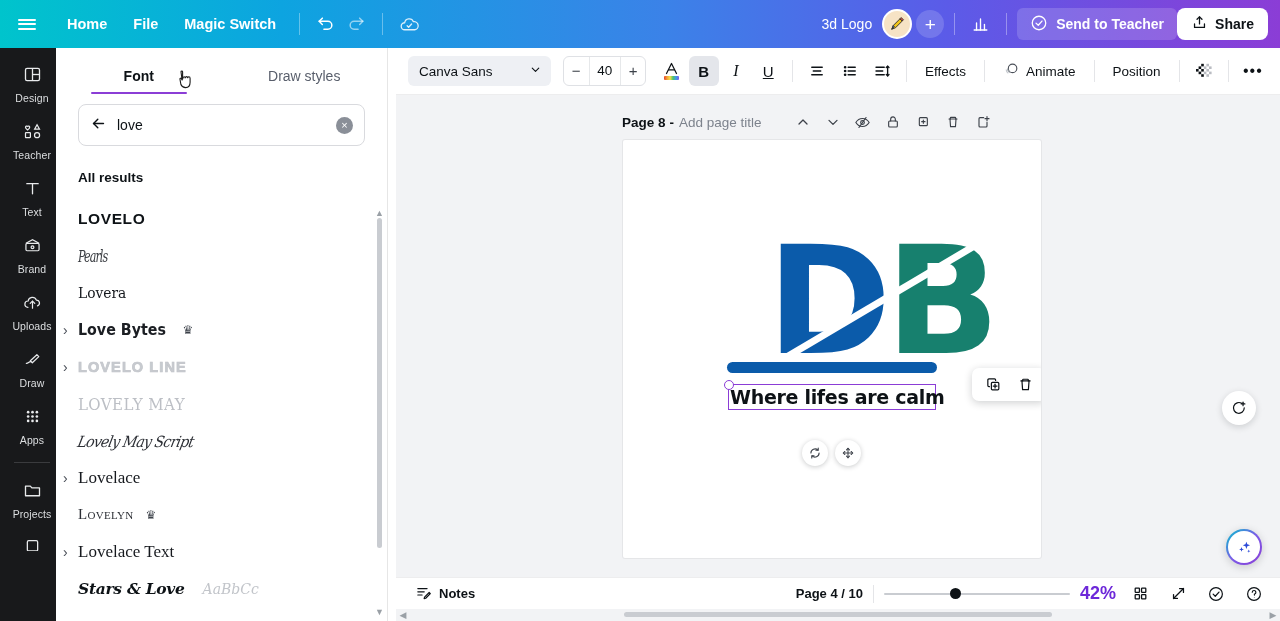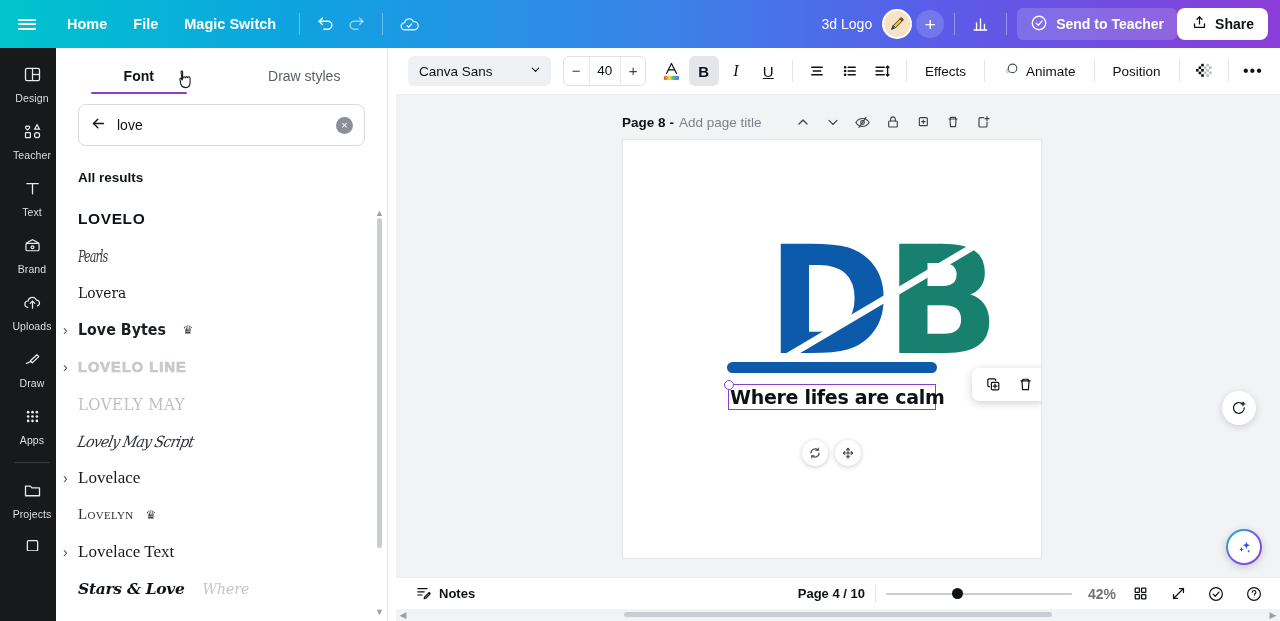--- a/index.html
+++ b/index.html
@@ -264,21 +264,21 @@
   .notesbtn {
     display: flex; align-items: center; gap: 7px; font-size: 13px; font-weight: bold;
     color: #0d1216; cursor: pointer; padding: 4px 7px; border-radius: 5px;
   }
   .bspacer { flex: 1; }
   .pagecount { font-size: 13px; font-weight: bold; color: #0d1216; white-space: nowrap; }
   .bsep { width: 1px; height: 18px; background: #e4e5e8; }
   .zoomslider { width: 186px; height: 14px; position: relative; display: flex; align-items: center; cursor: pointer; }
   .zoomslider .ztrack { width: 100%; height: 2px; background: #c9ccd1; border-radius: 2px; }
   .zoomslider .zthumb { position: absolute; left: 66px; width: 11px; height: 11px; border-radius: 50%; background: #0d1216; }
-  .zoomval { font-size: 14px; font-weight: bold; color: #737373; min-width: 34px; text-align: right; }
+  .zoomval { font-size: 18px; font-weight: bold; color: #6d28d9; min-width: 34px; text-align: right; }
   .bicon { width: 28px; height: 24px; display: flex; align-items: center; justify-content: center; cursor: pointer; color: #0d1216; }
 </style>
 </head>
 <body>
 
 <div class="app">
 
   <div class="topbar">
     <div class="hamburger">
       <div>
@@ -507,21 +507,21 @@
           <div class="fontrow">
             <span class="fontname f-lovelyn">Lovelyn</span>
             <span class="crown">♛</span>
           </div>
           <div class="fontrow">
             <span class="chev">›</span>
             <span class="fontname f-lovelacetext">Lovelace Text</span>
           </div>
           <div class="fontrow">
             <span class="fontname f-starslove">Stars &amp; Love</span>
-            <span class="preview-sub f-starssub">Where</span>
+            <span class="preview-sub f-starssub">AaBbCc</span>
           </div>
         </div>
     </div>
     <div class="pscroll-up">▲</div>
     <div class="pscroll"></div>
     <div class="pscroll-dn">▼</div>
   </div>
 
   <div class="toolbar">
     <div class="fontselect">

